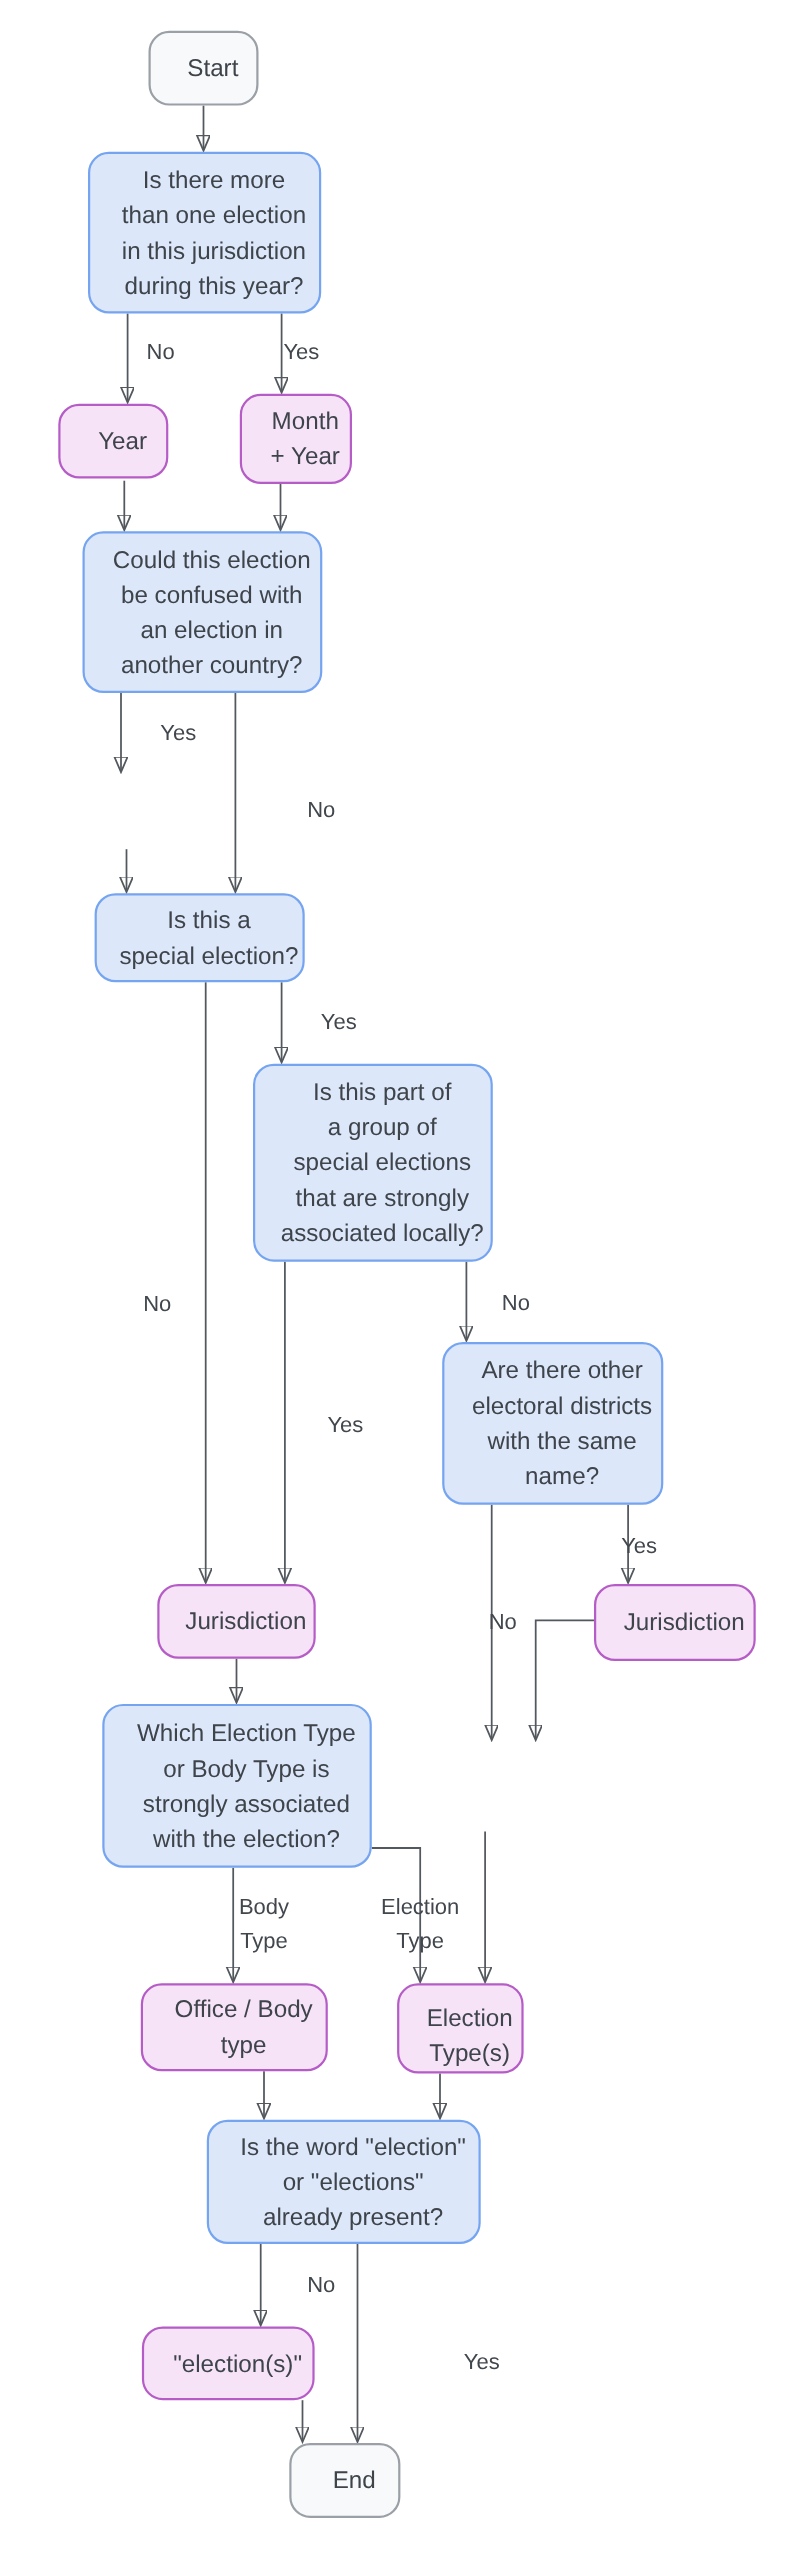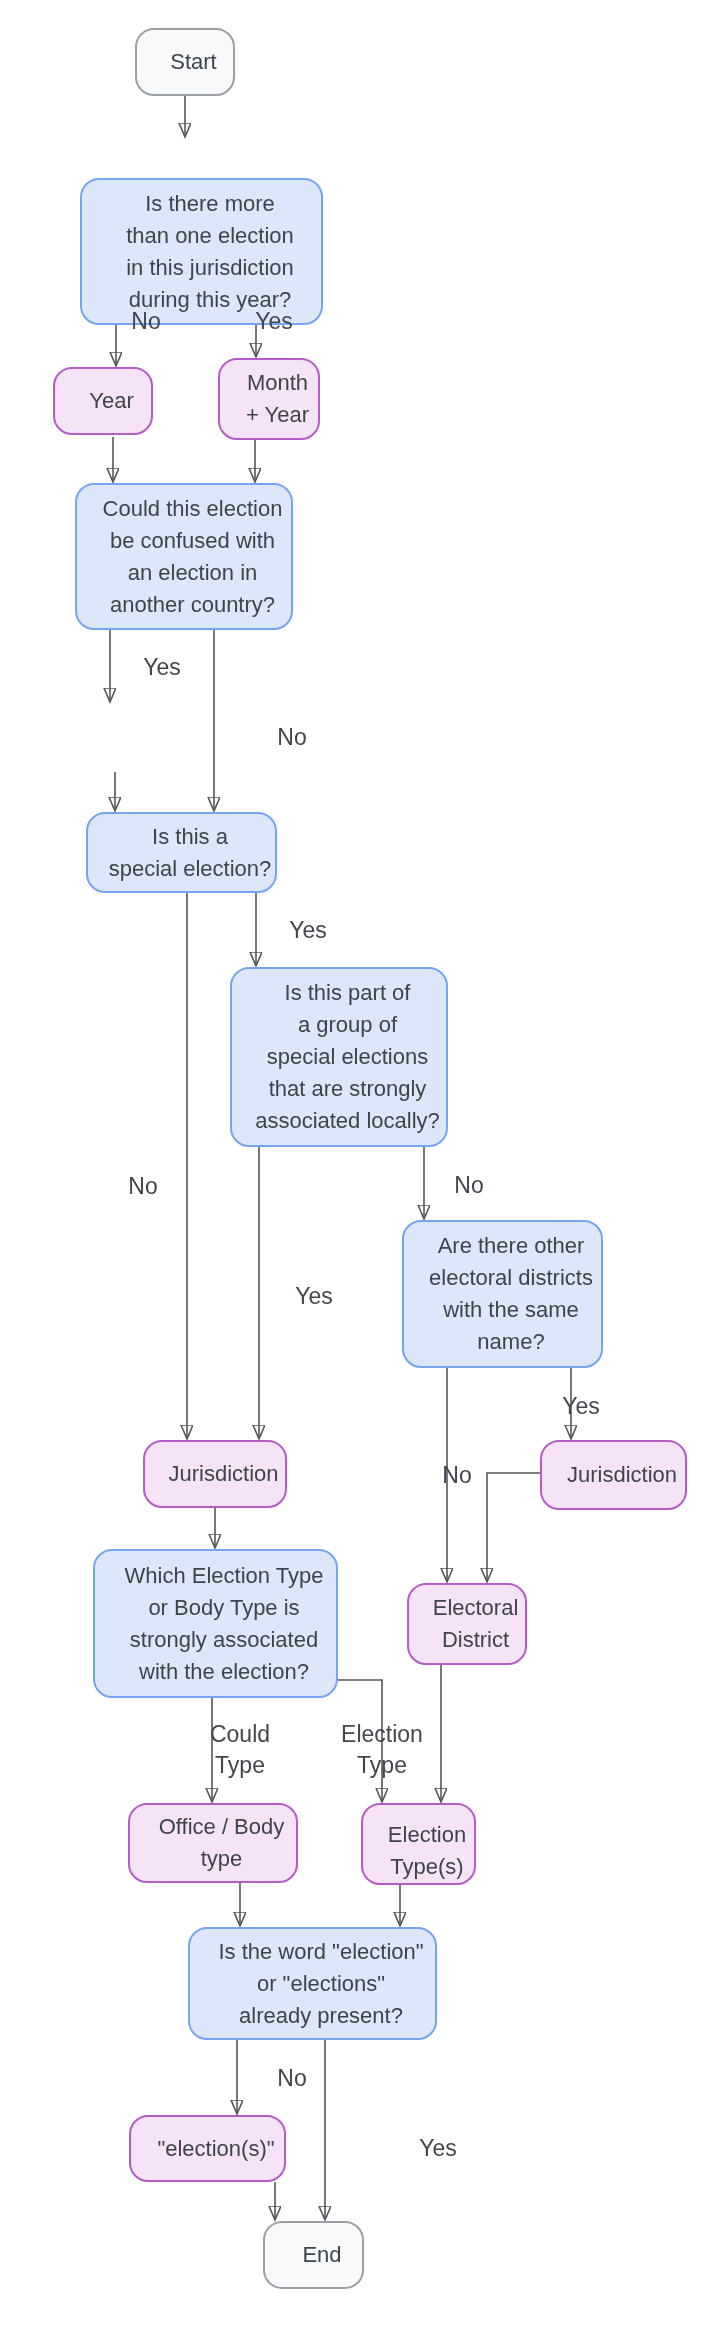--- a/index.html
+++ b/index.html
@@ -15,21 +15,21 @@
     border-radius:19px;text-align:center;font-size:22px;line-height:32px;
     color:#3e444a;
     padding-left:17px;
   }
   .node span{white-space:nowrap;}
   .node.question{background:#dce7fa;border:2px solid #75a4f0;}
   .node.output{background:#f6e3f8;border:2.5px solid #b55cc6;}
   .node.terminal{background:#f8f9fa;border:2px solid #9aa0a6;}
   .edge-label{
     position:absolute;z-index:3;transform:translate(-50%,-50%);
-    font-size:23px;line-height:31px;color:#41474d;white-space:nowrap;
+    font-size:20px;line-height:31px;color:#41474d;white-space:nowrap;
   }
   .edge-label.stacked{width:min-content;white-space:normal;text-align:center;}
 </style>
 </head>
 <body>
 
 <div class="canvas">
 
   <svg class="edges" width="725" height="2329" viewBox="0 0 725 2329">
     <defs>
@@ -60,21 +60,21 @@
     <path d="M400,1885 V1925" marker-end="url(#arw)"></path>
     <path d="M237,2040 V2113" marker-end="url(#arw)"></path>
     <path d="M325,2040 V2219" marker-end="url(#arw)"></path>
     <path d="M275,2182 V2219" marker-end="url(#arw)"></path>
   </svg>
 
   <div class="node terminal" style="left:135px;top:28px;width:100px;height:68px;">
     <span>Start</span>
   </div>
 
-  <div class="node question" style="left:80px;top:138px;width:243px;height:147px;margin-top:40px;">
+  <div class="node question" style="left:80px;top:138px;width:212px;height:147px;">
     <span>Is there more</span>
     <span>than one election</span>
     <span>in this jurisdiction</span>
     <span>during this year?</span>
   </div>
 
   <div class="node output" style="left:53px;top:367px;width:100px;height:68px;">
     <span>Year</span>
   </div>
 
@@ -119,24 +119,20 @@
     <span>Jurisdiction</span>
   </div>
 
   <div class="node question" style="left:93px;top:1549px;width:245px;height:149px;">
     <span>Which Election Type</span>
     <span>or Body Type is</span>
     <span>strongly associated</span>
     <span>with the election?</span>
   </div>
 
-  <div class="node output" style="left:407px;top:1583px;width:120px;height:82px;">
-    <span>Electoral</span>
-    <span>District</span>
-  </div>
 
   <div class="node output" style="left:128px;top:1803px;width:170px;height:80px;">
     <span>Office / Body</span>
     <span>type</span>
   </div>
 
   <div class="node output" style="left:361px;top:1803px;width:115px;height:82px;justify-content:flex-end;">
     <span>Election</span>
     <span>Type(s)</span>
   </div>
@@ -158,18 +154,18 @@
   <span class="edge-label" style="left:146px;top:321px;">No</span>
   <span class="edge-label" style="left:274px;top:321px;">Yes</span>
   <span class="edge-label" style="left:162px;top:667px;">Yes</span>
   <span class="edge-label" style="left:292px;top:737px;">No</span>
   <span class="edge-label" style="left:143px;top:1186px;">No</span>
   <span class="edge-label" style="left:308px;top:930px;">Yes</span>
   <span class="edge-label" style="left:314px;top:1296px;">Yes</span>
   <span class="edge-label" style="left:469px;top:1185px;">No</span>
   <span class="edge-label" style="left:581px;top:1406px;">Yes</span>
   <span class="edge-label" style="left:457px;top:1475px;">No</span>
-  <span class="edge-label stacked" style="left:240px;top:1750px;">Could Type</span>
+  <span class="edge-label stacked" style="left:240px;top:1750px;">Body Type</span>
   <span class="edge-label stacked" style="left:382px;top:1750px;">Election Type</span>
   <span class="edge-label" style="left:292px;top:2078px;">No</span>
   <span class="edge-label" style="left:438px;top:2148px;">Yes</span>
 
 </div>
 
 </body></html>

